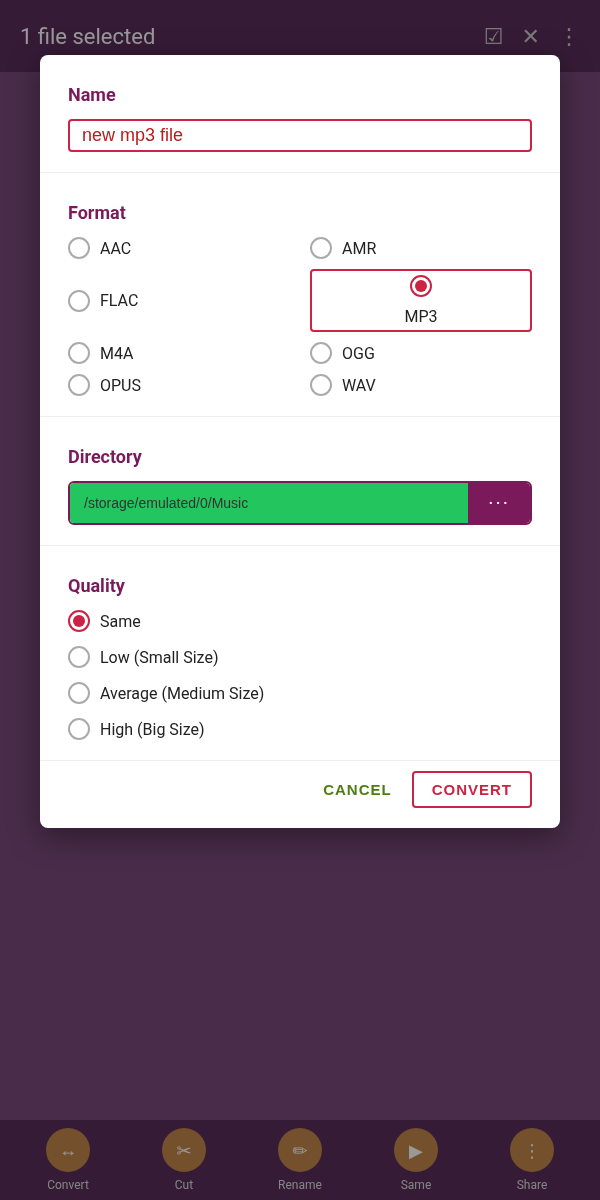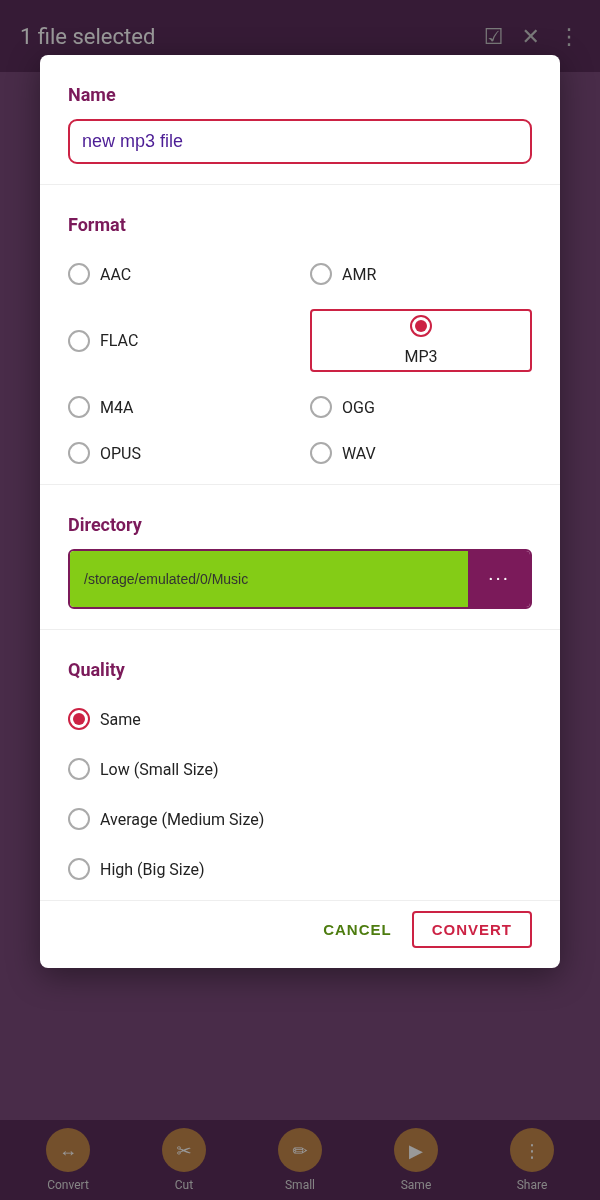--- a/index.html
+++ b/index.html
@@ -120,39 +120,38 @@
       font-size: 18px;
       font-weight: 700;
       margin-bottom: 14px;
       margin-top: 9px;
     }
 
     
     .name-input {
       width: 100%;
       border: 2px solid #cc2244;
-      border-radius: 9px;
-      padding: 10px 12px;
+      border-radius: 4px;
+      padding: 4px 12px;
       font-size: 18px;
-      color: #4c1d95;
+      color: #b91c1c;
       outline: none;
     }
 
     
     .format-grid {
       display: grid;
       grid-template-columns: 1fr 1fr;
       gap: 10px 20px;
     }
     .radio-item {
       display: flex;
       align-items: center;
       gap: 10px;
       cursor: pointer;
-      margin-top: 14px;
     }
     .radio-circle {
       width: 22px;
       height: 22px;
       border-radius: 50%;
       border: 2px solid #aaa;
       display: flex;
       align-items: center;
       justify-content: center;
       flex-shrink: 0;
@@ -183,24 +182,24 @@
 
     
     .directory-field {
       display: flex;
       border: 2px solid #7b1a5a;
       border-radius: 6px;
       overflow: hidden;
     }
     .directory-path {
       flex: 1;
-      padding: 20px 14px;
+      padding: 12px 14px;
       font-size: 14px;
       color: #333;
-      background: #84cc16;
+      background: #22c55e;
       border: none;
       outline: none;
     }
     .directory-btn {
       background: #7b1a5a;
       padding: 0 20px;
       display: flex;
       align-items: center;
       justify-content: center;
       cursor: pointer;
@@ -265,21 +264,21 @@
   <div class="bottom-action">
     <div class="bottom-action-icon">↔</div>
     <span class="bottom-action-label">Convert</span>
   </div>
   <div class="bottom-action">
     <div class="bottom-action-icon">✂</div>
     <span class="bottom-action-label">Cut</span>
   </div>
   <div class="bottom-action">
     <div class="bottom-action-icon">✏</div>
-    <span class="bottom-action-label">Small</span>
+    <span class="bottom-action-label">Rename</span>
   </div>
   <div class="bottom-action">
     <div class="bottom-action-icon">▶</div>
     <span class="bottom-action-label">Same</span>
   </div>
   <div class="bottom-action">
     <div class="bottom-action-icon">⋮</div>
     <span class="bottom-action-label">Share</span>
   </div>
 </div>

